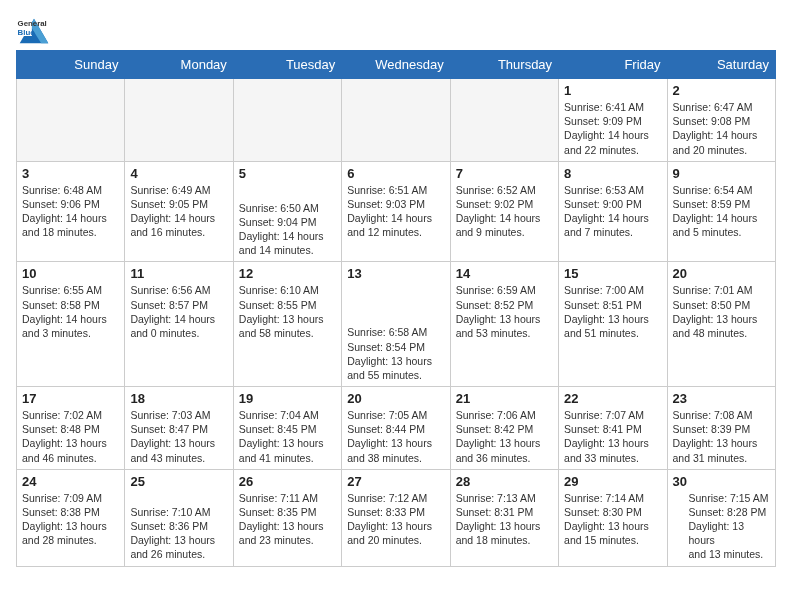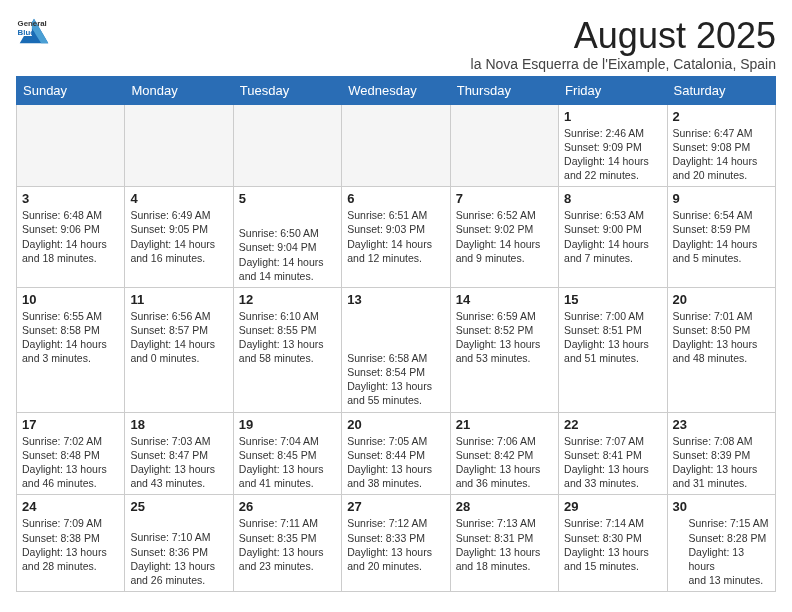--- a/index.html
+++ b/index.html
@@ -40,21 +40,21 @@
     }
     table {
       width: 100%;
       border-collapse: collapse;
       table-layout: fixed;
       font-size: 11px;
     }
     thead tr th {
       background: #2a6db5;
       color: #fff;
-      text-align: left;
+      text-align: right;
       padding: 6px 6px;
       font-size: 13px;
       font-weight: normal;
       border: 1px solid #2a6db5;
     }
     tbody tr td {
       border: 1px solid #ccc;
       vertical-align: top;
       padding: 4px 5px;
       height: 80px;
@@ -90,24 +90,20 @@
   <div class="logo">
     <svg class="logo-icon" viewBox="0 0 50 42" xmlns="http://www.w3.org/2000/svg">
       <rect x="0" y="0" width="50" height="42" fill="white"></rect>
       <polygon points="25,4 45,38 5,38" fill="#1a6bb5"></polygon>
       <polygon points="25,4 45,38 35,38 20,14" fill="#4a9fd4"></polygon>
       <rect x="0" y="0" width="22" height="28" fill="white"></rect>
       <text x="2" y="14" font-size="11" fill="#333" font-family="Arial" font-weight="bold">General</text>
       <text x="2" y="26" font-size="11" fill="#1a6bb5" font-family="Arial" font-weight="bold">Blue</text>
     </svg>
   </div>
-  <div class="title-block">
-    <div class="cal-title">August 2025</div>
-    <div class="cal-subtitle">la Nova Esquerra de l'Eixample, Catalonia, Spain</div>
-  </div>
 </div>
 
 <table>
   <thead>
     <tr>
     <th>Sunday</th>
         <th>Monday</th>
         <th>Tuesday</th>
         <th>Wednesday</th>
         <th>Thursday</th>
@@ -117,21 +113,21 @@
   </thead>
   <tbody id="calendar-body">
   <tr>
         <td class="empty"></td>
         <td class="empty"></td>
         <td class="empty"></td>
         <td class="empty"></td>
         <td class="empty"></td>
         <td>
           <div class="day-num">1</div>
-          <div class="day-info" style="white-space: pre-line;">Sunrise: 2:46 AM
+          <div class="day-info" style="white-space: pre-line;">Sunrise: 6:41 AM
 Sunset: 9:09 PM
 Daylight: 14 hours
 and 22 minutes.</div>
         </td>
         <td>
           <div class="day-num">2</div>
           <div class="day-info" style="white-space: pre-line;">Sunrise: 6:47 AM
 Sunset: 9:08 PM
 Daylight: 14 hours
 and 20 minutes.</div>

